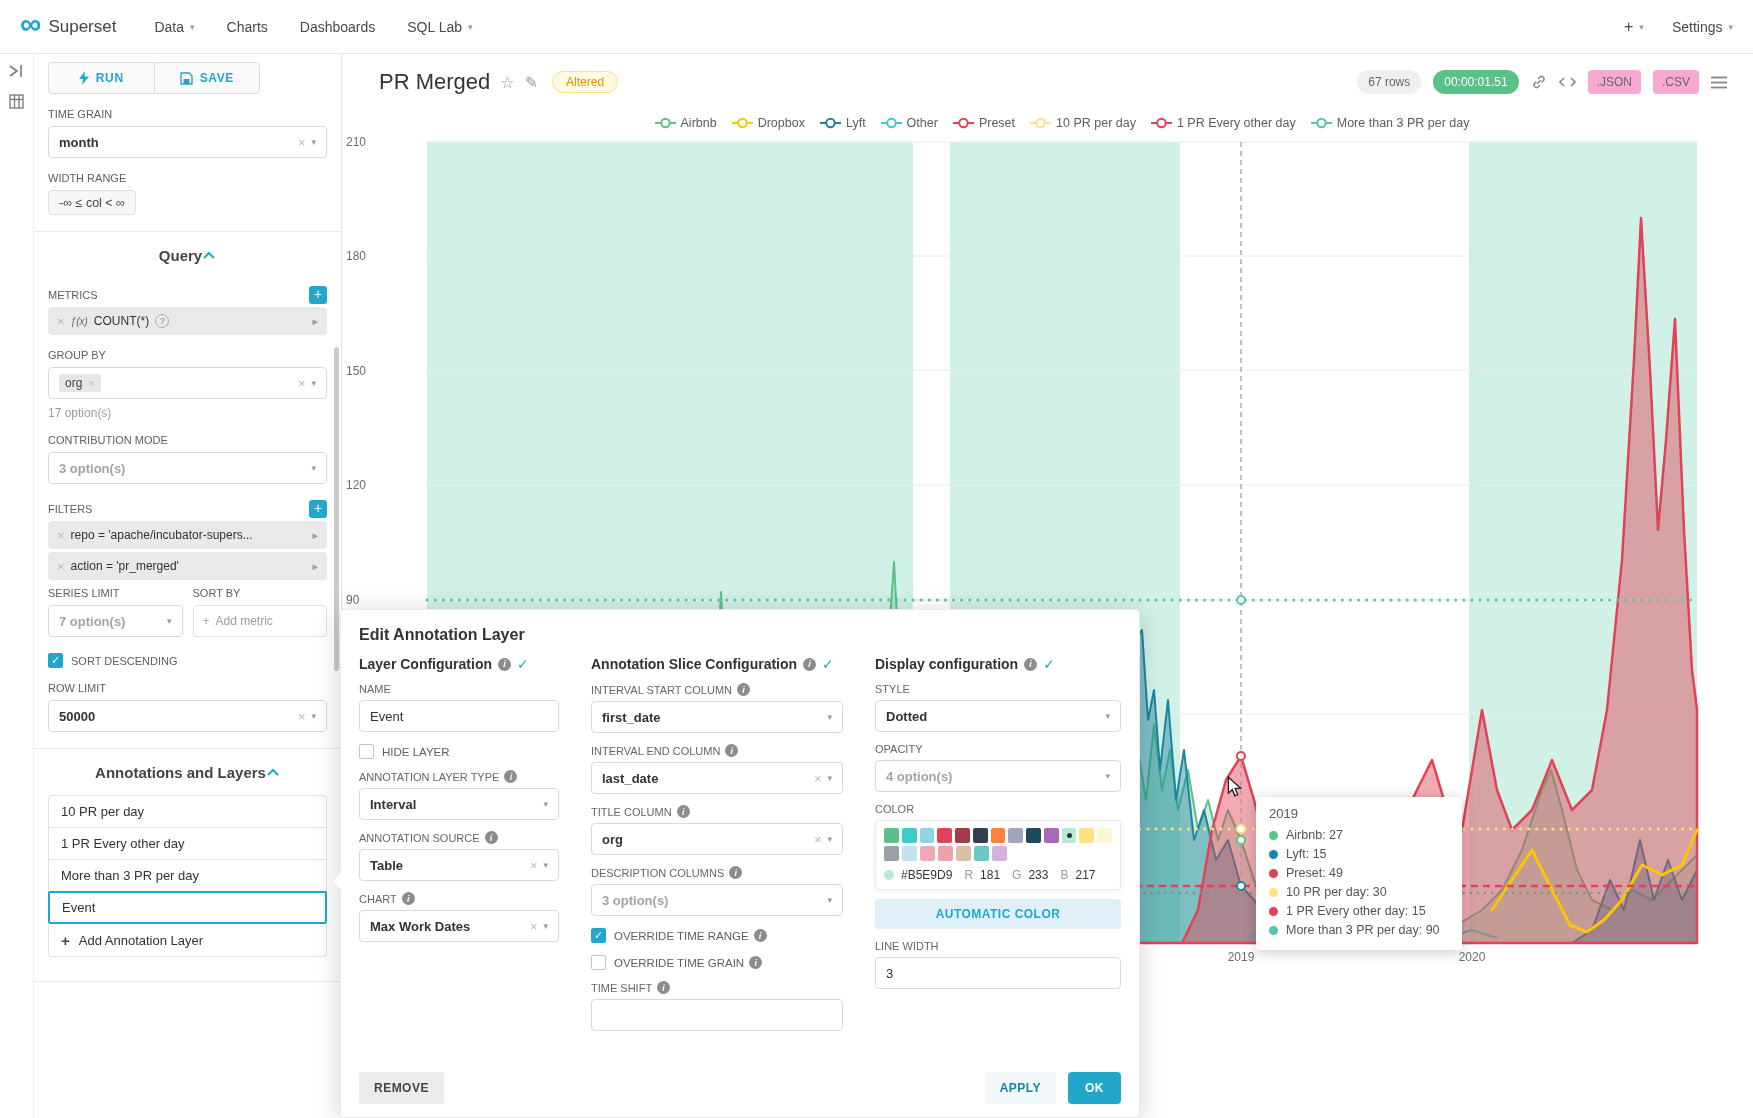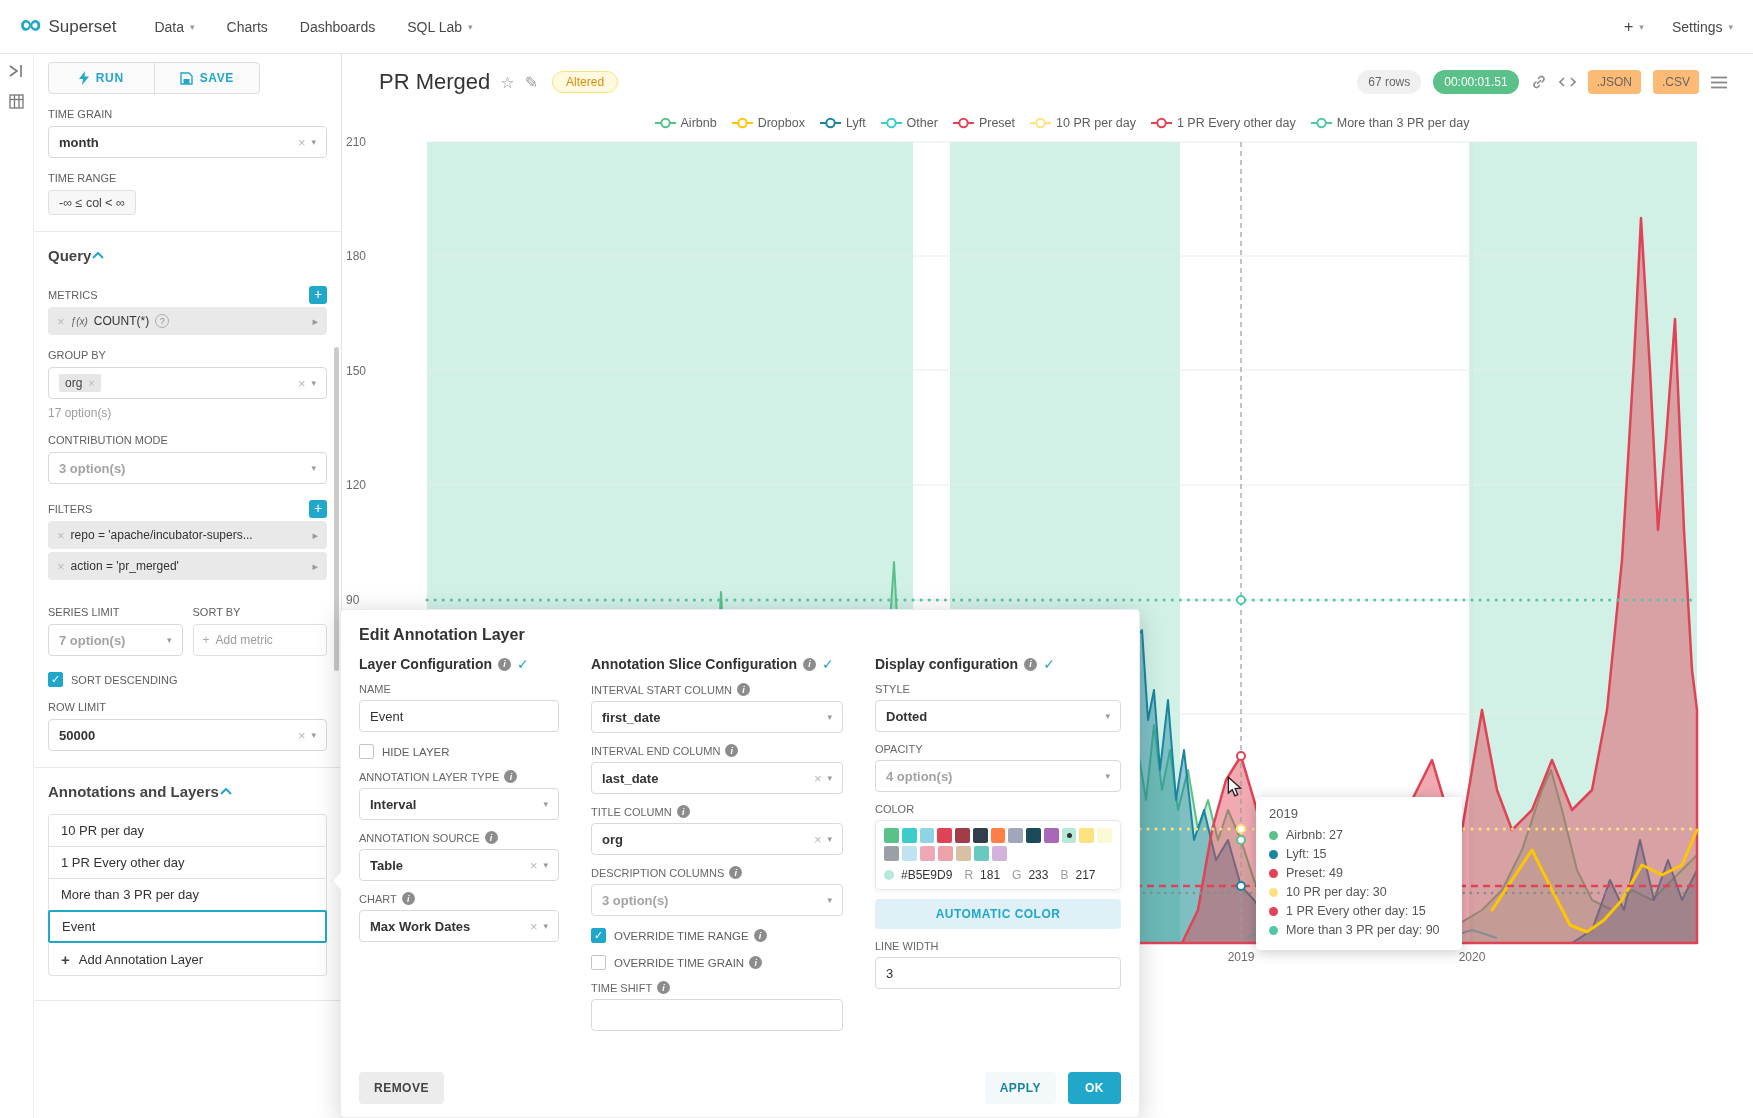--- a/index.html
+++ b/index.html
@@ -35,21 +35,21 @@
   .runsave .btn + .btn { border-left: 1px solid #DCDCDC; }
   .ctl-label { font-size: 11px; color: #5E5E5E; margin: 14px 0 6px; display: flex; align-items: center; gap: 5px; }
   .select { display: flex; align-items: center; border: 1px solid #D9D9D9; border-radius: 4px;
     height: 32px; padding: 0 10px; font-size: 13px; color: #333; background: #fff; gap: 6px; cursor: pointer; }
   .select .val { flex: 1; white-space: nowrap; overflow: hidden; text-overflow: ellipsis; font-weight: bold; }
   .ph { color: #A3A3A3; }
   .xicon { color: #B8B8B8; font-size: 13px; cursor: pointer; }
   .range-pill { display: inline-flex; align-items: center; border: 1px solid #E0E0E0; background: #F7F7F7;
     border-radius: 4px; height: 25px; padding: 0 10px; font-size: 12.5px; color: #444; cursor: pointer; }
   .divider { border-top: 1px solid #E9E9E9; margin: 16px -14px 0; }
-  .sec-head { display: flex; justify-content: flex-start; align-items: center;
+  .sec-head { display: flex; justify-content: center; align-items: center;
     padding: 15px 0 4px; font-size: 15px; font-weight: 600; color: #454545; cursor: pointer; }
   .row-between { display: flex; justify-content: space-between; align-items: center; }
   .plus-btn { width: 18px; height: 18px; background: #20A7C9; color: #fff; border-radius: 3px;
     font-size: 14px; line-height: 17px; text-align: center; cursor: pointer; }
   .pill { background: #E9E9E9; border-radius: 4px; height: 28px; display: flex; align-items: center;
     gap: 6px; padding: 0 9px; font-size: 12px; color: #333; margin-top: 3px; cursor: pointer; }
   .pill .fx { font-size: 10px; color: #666; font-style: italic; }
   .pill .qm { width: 14px; height: 14px; border: 1px solid #ADADAD; border-radius: 50%; font-size: 9px;
     color: #888; display: flex; align-items: center; justify-content: center; flex: none; }
   .pill .grow { flex: 1; }
@@ -79,21 +79,21 @@
     background: #CBCBCB; border-radius: 3px; }
   
   .chart-header { display: flex; align-items: center; gap: 10px; padding: 15px 26px 0 37px; }
   .chart-title { font-size: 22px; font-weight: 500; color: #333; }
   .hd-icon { color: #999; font-size: 16px; cursor: pointer; }
   .altered-badge { border: 1px solid #FDE380; background: #FFF9E0; color: #DA8E10; font-size: 12px;
     padding: 3px 13px; border-radius: 14px; margin-left: 4px; cursor: default; }
   .hd-right { margin-left: auto; display: flex; align-items: center; gap: 12px; }
   .rows-badge { background: #F0F0F0; color: #666; border-radius: 12px; padding: 5px 11px; font-size: 12px; }
   .timer-badge { background: #5AC189; color: #fff; border-radius: 12px; padding: 5px 11px; font-size: 12px; }
-  .tool-btn { background: #fdba74; color: #666; border-radius: 4px; padding: 5px 9px; font-size: 12px; cursor: pointer; }
+  .tool-btn { background: #f9a8d4; color: #666; border-radius: 4px; padding: 5px 9px; font-size: 12px; cursor: pointer; }
   .icon-btn { color: #888; cursor: pointer; display: flex; align-items: center; }
   
   .legend { position: absolute; left: 85px; top: 62px; width: 1270px; display: flex;
     justify-content: center; gap: 15px; flex-wrap: wrap; z-index: 3; }
   .legend-item { display: flex; align-items: center; gap: 5px; font-size: 12.5px; color: #5c5c5c; cursor: pointer; }
   #chart-svg { position: absolute; left: 0; top: 56px; z-index: 1; }
   .axis-layer { position: absolute; inset: 0; pointer-events: none; z-index: 2; }
   .ytick { position: absolute; left: 4px; width: 70px; text-align: left; font-size: 12px; color: #6B6B6B; }
   .xtick { position: absolute; top: 896px; width: 44px; text-align: center; font-size: 12px; color: #6B6B6B; }
   
@@ -213,21 +213,21 @@
       </div>
     </div>
 
     <div class="ctl-label">TIME GRAIN</div>
     <div class="select">
       <span class="val">month</span>
       <span class="xicon">×</span>
       <span class="caret">▾</span>
     </div>
 
-    <div class="ctl-label">TIME RANGE</div>
+    <div class="ctl-label">WIDTH RANGE</div>
     <span class="range-pill">-∞ ≤ col &lt; ∞</span>
 
     <div class="divider"></div>
     <div class="sec-head">
       <span>Query</span>
       <svg class="sec-chev" width="14" height="9">
           <polyline points="2,7 7,2 12,7" fill="none" stroke="#20A7C9" stroke-width="2"></polyline>
         </svg>
     </div>
 
@@ -270,21 +270,21 @@
       <span class="xicon">×</span>
       <span class="txt">repo = 'apache/incubator-supers...</span>
       <span class="chev">▸</span>
     </div>
     <div class="pill">
       <span class="xicon">×</span>
       <span class="txt">action = 'pr_merged'</span>
       <span class="chev">▸</span>
     </div>
 
-    <div class="two-col" style="margin-top:26px">
+    <div class="two-col" style="margin-top:7px">
       <div class="col">
         <div class="ctl-label" style="margin-top:0">SERIES LIMIT</div>
         <div class="select">
           <span class="val ph">7 option(s)</span>
           <span class="caret">▾</span>
         </div>
       </div>
       <div class="col">
         <div class="ctl-label" style="margin-top:0">SORT BY</div>
         <div class="ghost-btn">

